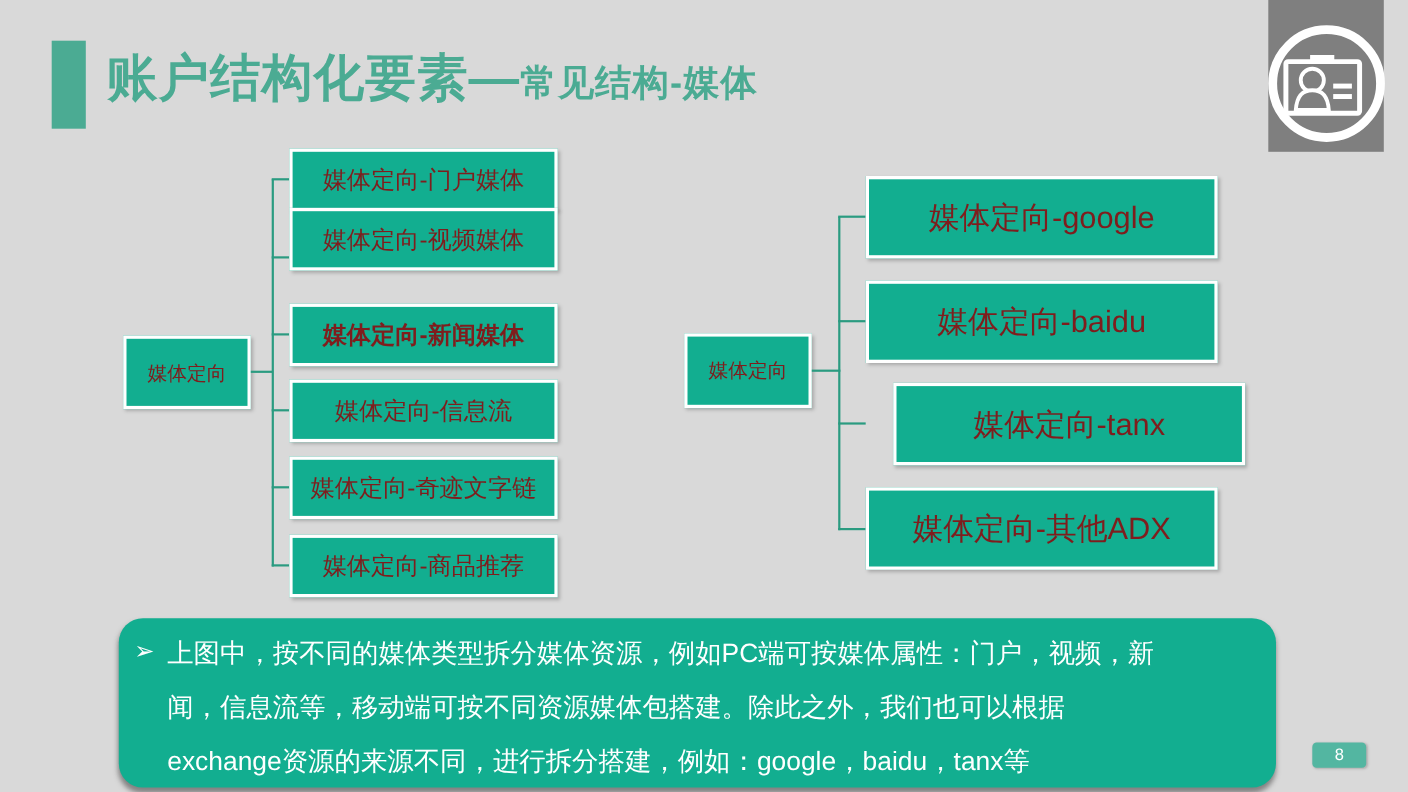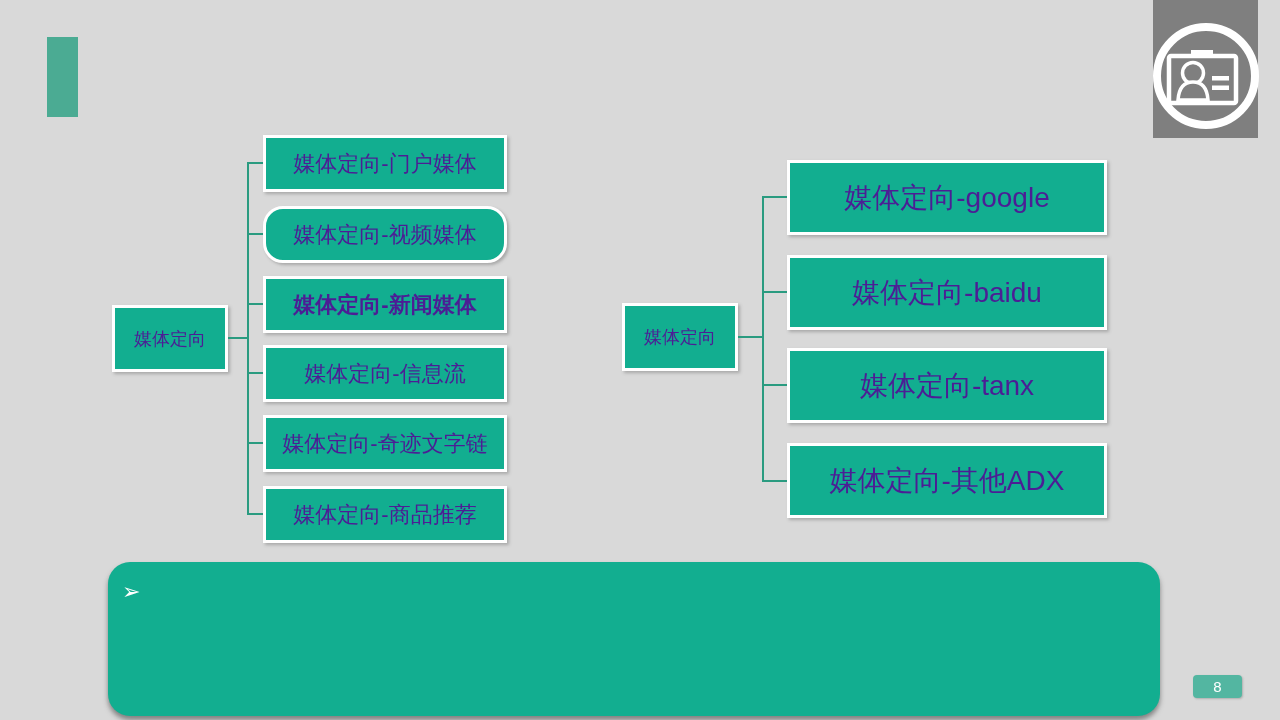--- a/index.html
+++ b/index.html
@@ -22,21 +22,21 @@
   
   .corner-tab{
     position:absolute;left:1153px;top:0;width:105px;height:138px;
     background:#7f7f7f;
   }
   .corner-icon-svg{position:absolute;left:1150px;top:20px;}
   
   .node{
     position:absolute;display:flex;align-items:center;justify-content:center;
     background:#12ae90;border:3px solid #ffffff;box-sizing:border-box;
-    color:#4c1d95;text-align:center;
+    color:#7f1d1d;text-align:center;
     box-shadow:2px 2px 3px rgba(80,80,80,0.35);
   }
   .node.parent{font-size:18px;}
   .node.child-l{left:263px;width:244px;height:57px;font-size:22px;}
   .node.child-r{left:787px;width:320px;height:75px;font-size:28px;}
   .line{position:absolute;background:#2a9b80;}
   .hline{height:2px;}
   .vline{width:2px;}
   
   .note-box{
@@ -61,20 +61,24 @@
     color:#ffffff;font-size:15px;
     box-shadow:1px 1px 2px rgba(80,80,80,0.3);
   }
 </style>
 </head>
 <body>
 
 <div id="slide">
 
   <div class="accent-bar"></div>
+  <div class="title-wrap">
+    <span class="title-main">账户结构化要素—</span>
+    <span class="title-sub">常见结构-媒体</span>
+  </div>
 
   <div class="corner-tab"></div>
   <svg class="corner-icon-svg" width="112" height="112" viewBox="0 0 112 112">
     <circle cx="56" cy="56" r="49" fill="#7f7f7f" stroke="#ffffff" stroke-width="8"></circle>
     <rect x="19" y="36" width="67" height="47" rx="2" fill="none" stroke="#ffffff" stroke-width="4.5"></rect>
     <rect x="41" y="30" width="22" height="6" fill="#ffffff"></rect>
     <circle cx="43" cy="53" r="10.5" fill="#7f7f7f" stroke="#ffffff" stroke-width="3.5"></circle>
     <path d="M28 80 C29 66 35 62 43 62 C51 62 57 66 58 80 Z" fill="#7f7f7f" stroke="#ffffff" stroke-width="3.5"></path>
     <rect x="62" y="56" width="17" height="4.5" fill="#ffffff"></rect>
     <rect x="62" y="65.5" width="17" height="4.5" fill="#ffffff"></rect>
@@ -86,42 +90,47 @@
     <div class="line hline" style="left:228px;top:337px;width:20px;"></div>
     <div class="line vline" style="left:247px;top:163px;height:352px;"></div>
     <div class="line hline" style="left:247px;top:162px;width:16px;"></div>
     <div class="line hline" style="left:247px;top:233px;width:16px;"></div>
     <div class="line hline" style="left:247px;top:303px;width:16px;"></div>
     <div class="line hline" style="left:247px;top:372px;width:16px;"></div>
     <div class="line hline" style="left:247px;top:442px;width:16px;"></div>
     <div class="line hline" style="left:247px;top:513px;width:16px;"></div>
 
     <div class="node child-l" style="top:135px;">媒体定向-门户媒体</div>
-    <div class="node child-l" style="top:206px;border-radius:20px;">媒体定向-视频媒体</div>
+    <div class="node child-l" style="top:189px;">媒体定向-视频媒体</div>
     <div class="node child-l" style="top:276px;font-weight:bold;">媒体定向-新闻媒体</div>
     <div class="node child-l" style="top:345px;">媒体定向-信息流</div>
     <div class="node child-l" style="top:415px;">媒体定向-奇迹文字链</div>
     <div class="node child-l" style="top:486px;">媒体定向-商品推荐</div>
   </div>
 
   <div>
     <div class="node parent" style="left:622px;top:303px;width:116px;height:68px;">媒体定向</div>
 
     <div class="line hline" style="left:738px;top:336px;width:26px;"></div>
     <div class="line vline" style="left:762px;top:197px;height:285px;"></div>
     <div class="line hline" style="left:762px;top:196px;width:25px;"></div>
     <div class="line hline" style="left:762px;top:291px;width:25px;"></div>
     <div class="line hline" style="left:762px;top:384px;width:25px;"></div>
     <div class="line hline" style="left:762px;top:480px;width:25px;"></div>
 
     <div class="node child-r" style="top:160px;">媒体定向-google</div>
     <div class="node child-r" style="top:255px;">媒体定向-baidu</div>
-    <div class="node child-r" style="top:348px;">媒体定向-tanx</div>
+    <div class="node child-r" style="top:348px;margin-left:25px;">媒体定向-tanx</div>
     <div class="node child-r" style="top:443px;">媒体定向-其他ADX</div>
   </div>
 
   <div class="note-box">
     <span class="note-bullet">➢</span>
+    <div class="note-text">
+      <div class="note-line">上图中，按不同的媒体类型拆分媒体资源，例如PC端可按媒体属性：门户，视频，新</div>
+      <div class="note-line">闻，信息流等，移动端可按不同资源媒体包搭建。除此之外，我们也可以根据</div>
+      <div class="note-line">exchange资源的来源不同，进行拆分搭建，例如：google，baidu，tanx等</div>
+    </div>
   </div>
 
   <div class="page-badge">8</div>
 
 </div>
 
 </body></html>

